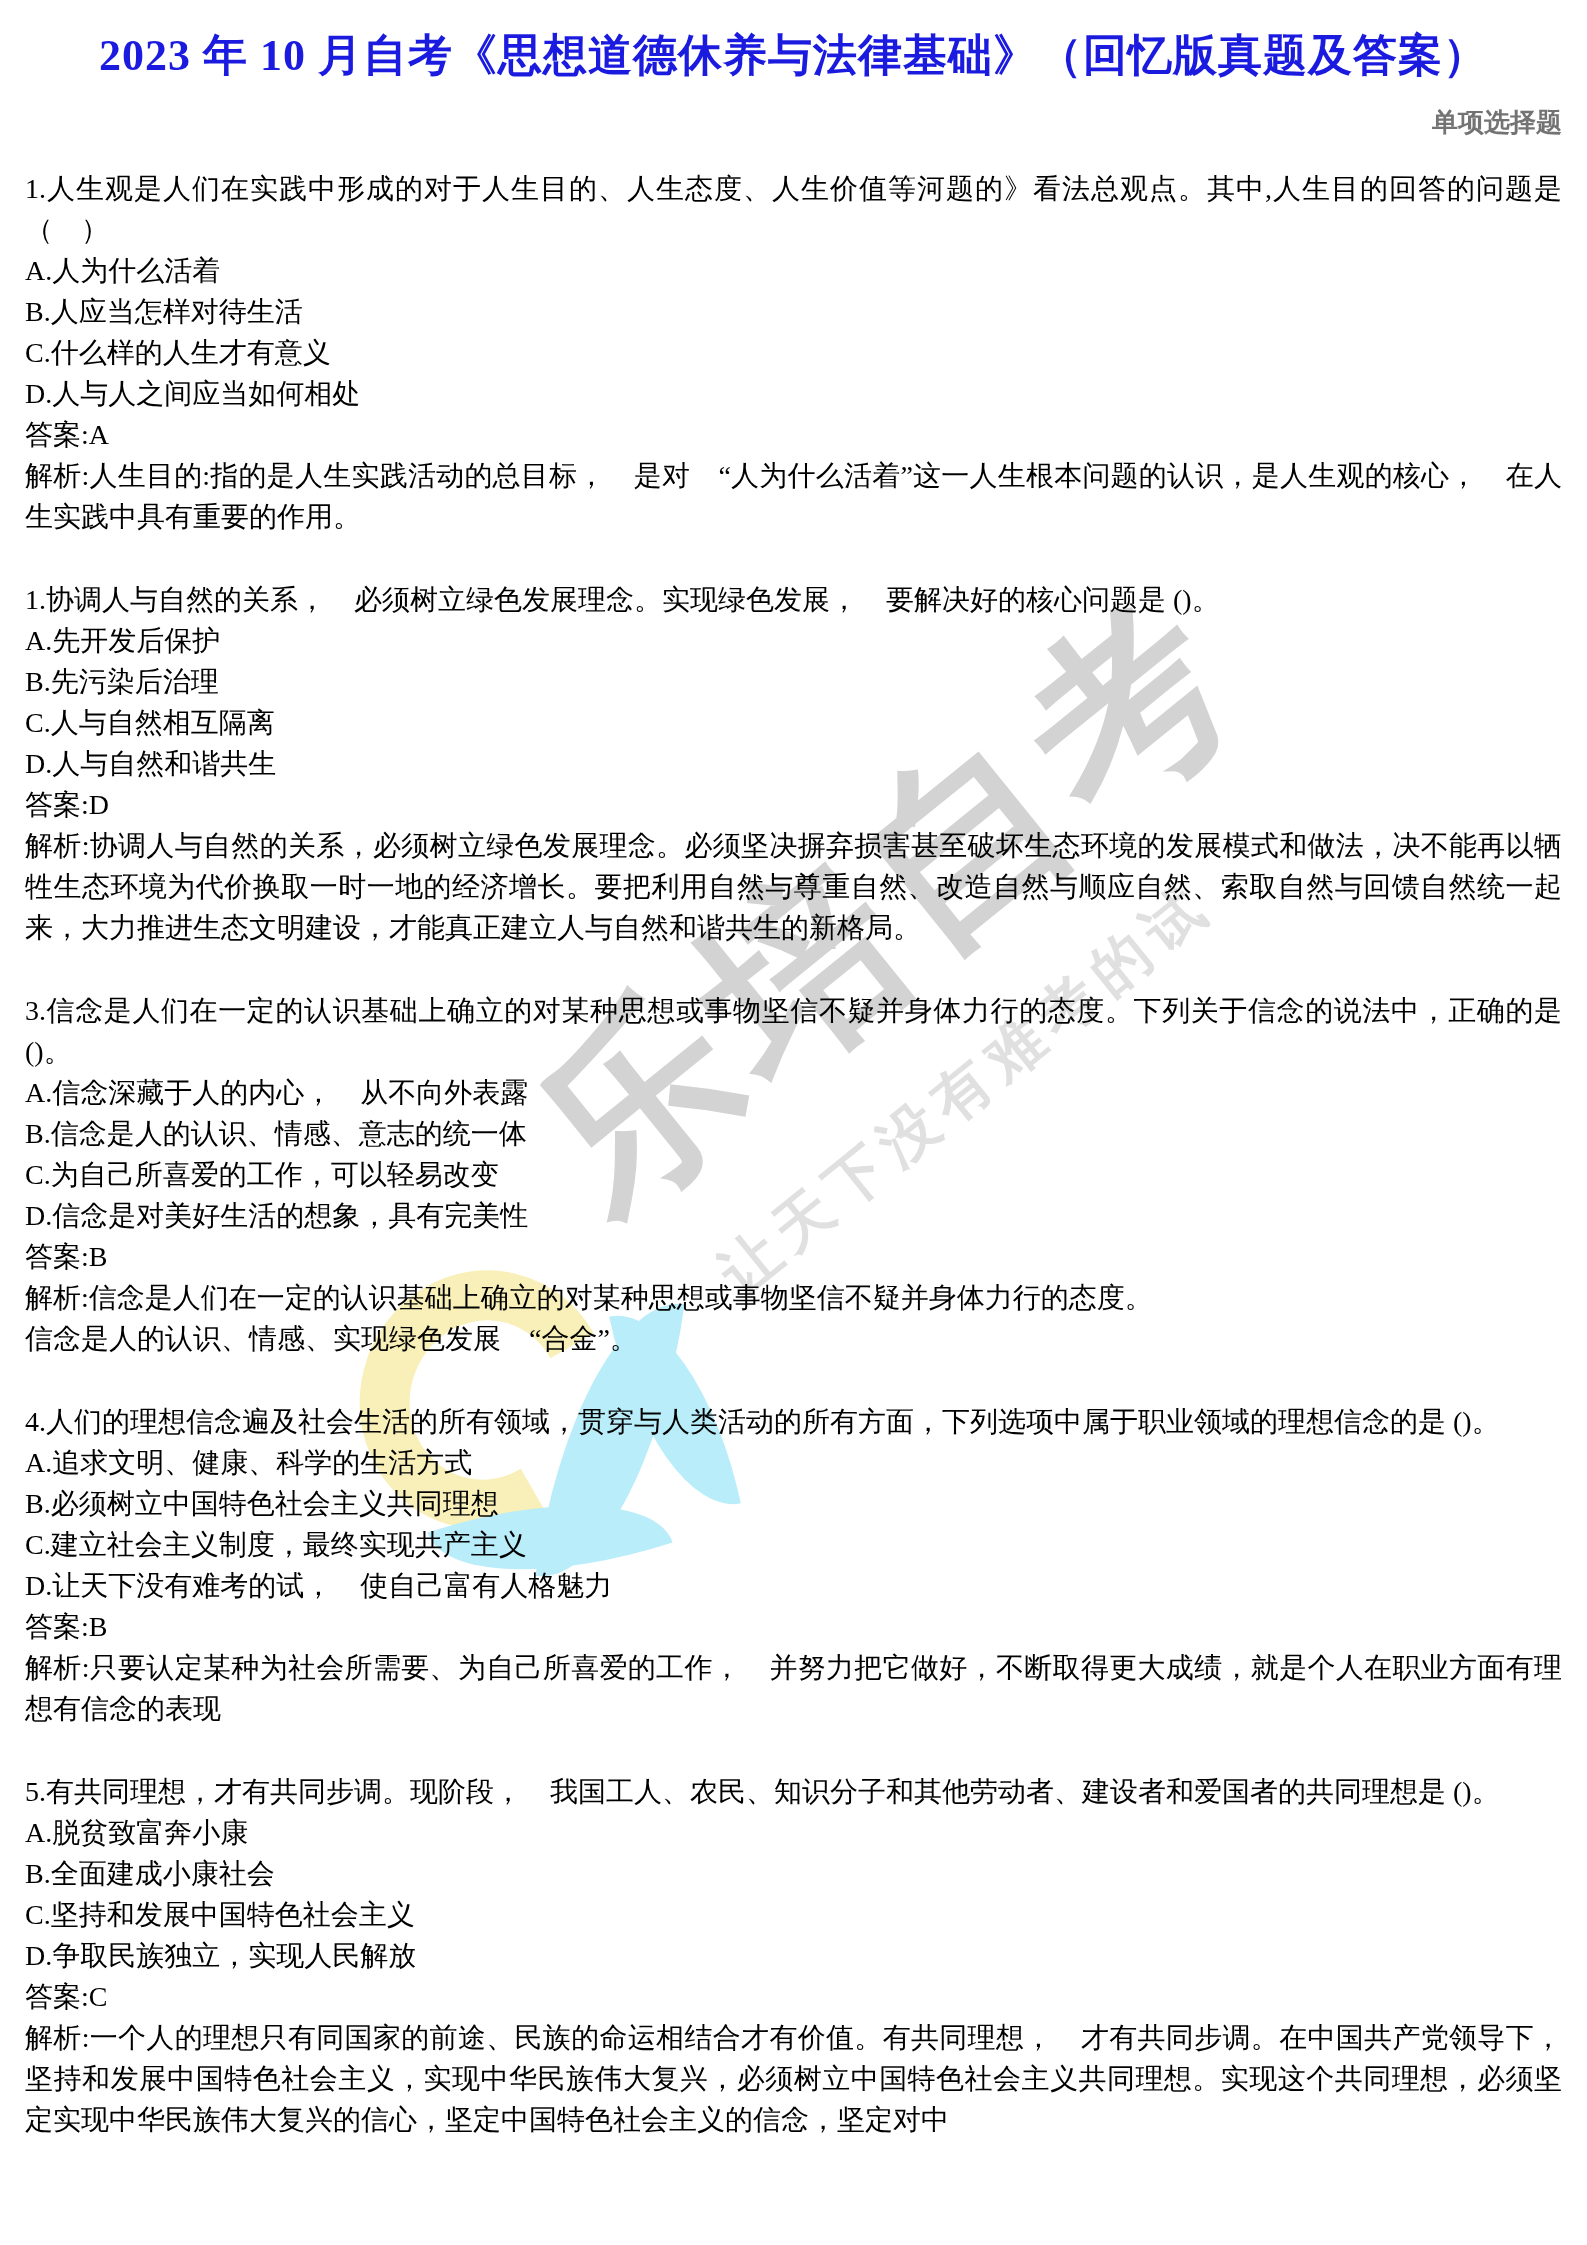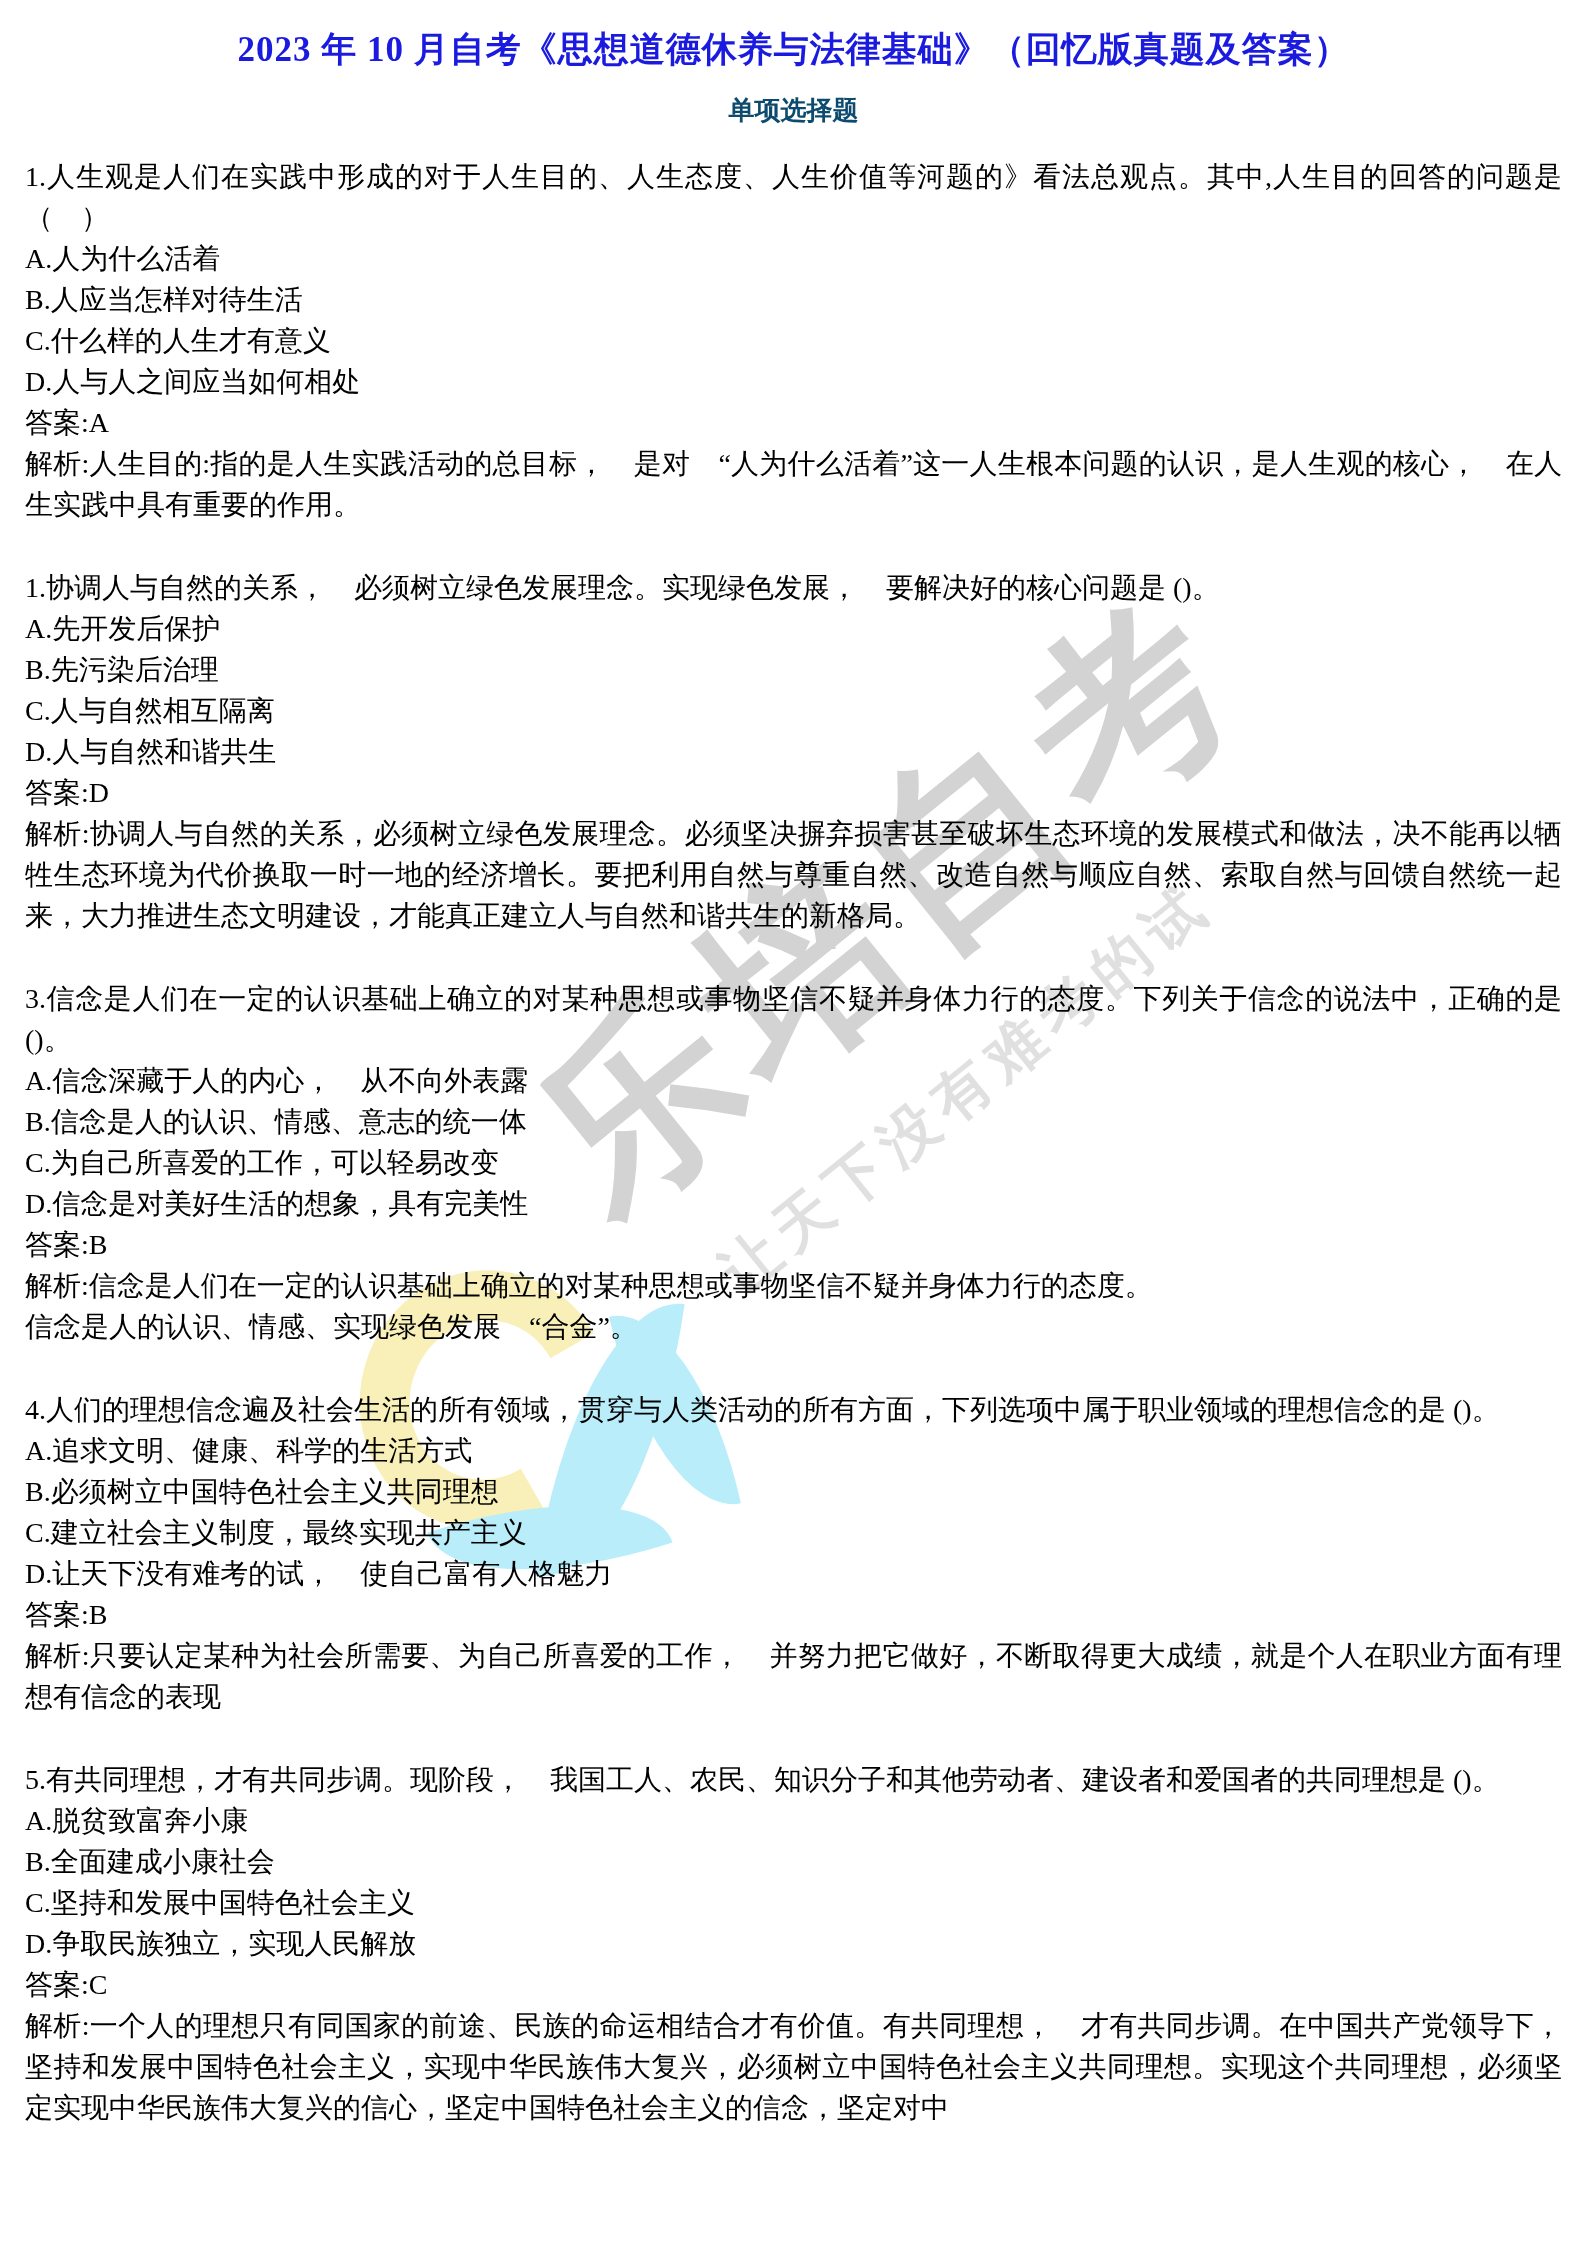--- a/index.html
+++ b/index.html
@@ -44,26 +44,26 @@
     background:#b9edfa; border-radius:0 100% 0 100%; transform:rotate(-12deg);
   }
   .logo-leaf3 {
     position:absolute; left:85px; top:245px; width:230px; height:85px;
     background:#b9edfa; border-radius:0 100% 0 100%; transform:rotate(-18deg);
   }
 
   
   .content { position:relative; z-index:1; padding:14px 25px 0 25px; }
   .doc-title {
-    text-align:center; font-size:35px; font-weight:bold;
+    text-align:center; font-size:44px; font-weight:bold;
     color:#1b1be0; margin:12px 0 20px; letter-spacing:1px;
   }
   .section-title {
-    text-align:center; font-size:26px; font-weight:bold;
-    color:#0c4a6e; margin:0 0 16px;
+    text-align:right; font-size:26px; font-weight:bold;
+    color:#737373; margin:0 0 16px;
   }
   .q { font-size:28px; line-height:41px; text-align:justify; margin-bottom:42px;margin-top:28px; }
   .q p { margin:0; }
 </style>
 </head>
 <body>
 
 <div class="page">
 
   <div class="wm">

